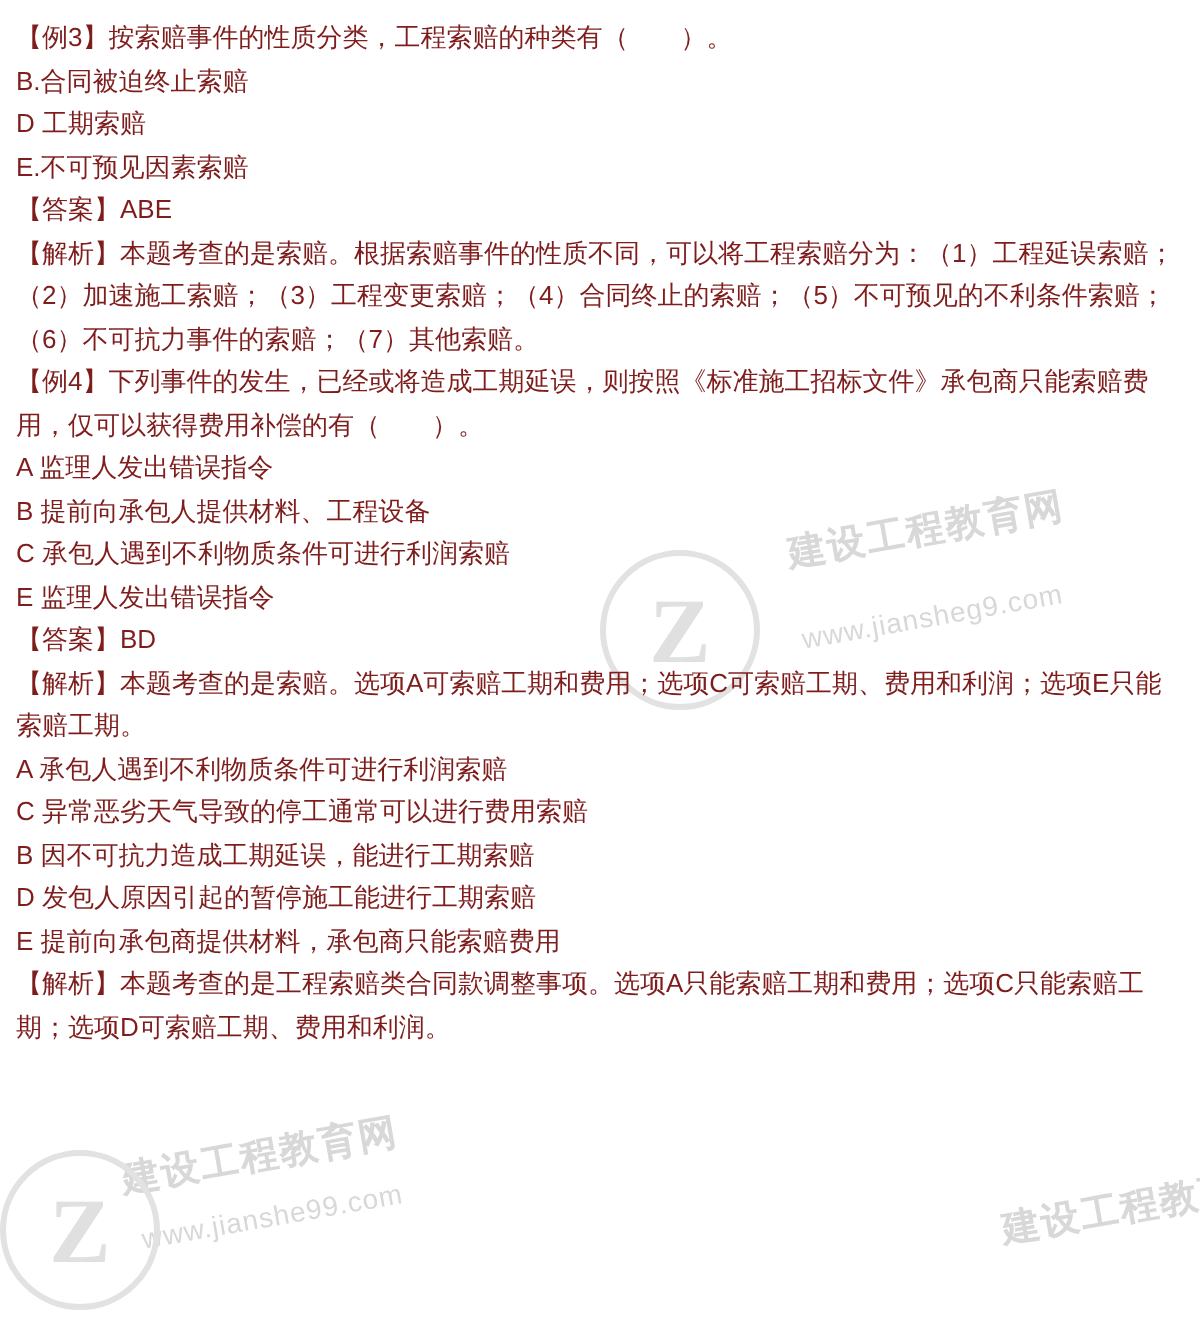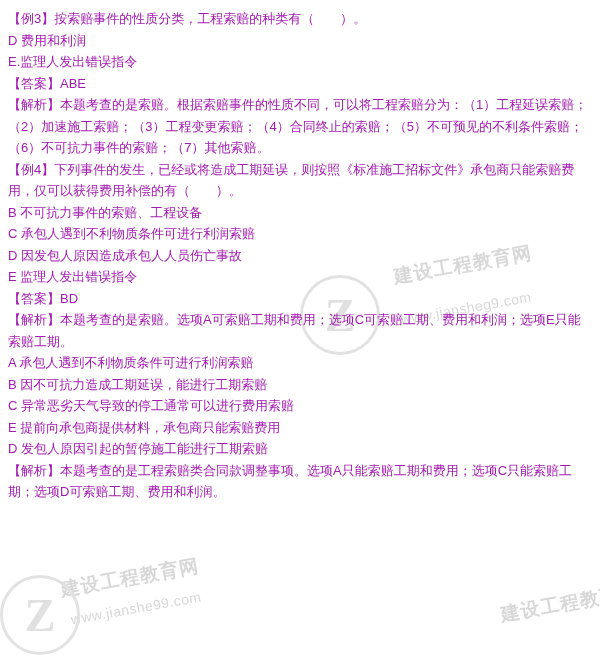--- a/index.html
+++ b/index.html
@@ -18,21 +18,21 @@
     position: relative;
     width: 600px;
     height: 663px;
     box-sizing: border-box;
     padding: 8px 10px 0 8px;
     overflow: hidden;
   }
   .line {
     font-size: 13px;
     line-height: 21.5px;
-    color: #a21caf;
+    color: #7f1d1d;
     white-space: pre-wrap;
     word-break: break-all;
     letter-spacing: 0px;
     position: relative;
     z-index: 3;
   }
   .block {
     position: relative;
     z-index: 3;
   }
@@ -114,38 +114,39 @@
   <div class="wm wm-b wm-url">www.jiansheg9.com</div>
   <div class="wm wm-c wm-logo">Z</div>
 
   <div class="wm wm-d wm-text-main">建设工程教育网</div>
   <div class="wm wm-e wm-url">www.jianshe99.com</div>
   <div class="wm wm-f wm-logo">Z</div>
   <div class="wm wm-g wm-text-main">建设工程教育网</div>
 
   <div class="block">
     <div class="line">【例3】按索赔事件的性质分类，工程索赔的种类有（　　）。</div>
-    <div class="line">D 费用和利润</div>
-    <div class="line">E.监理人发出错误指令</div>
+    <div class="line">B.合同被迫终止索赔</div>
+    <div class="line">D 工期索赔</div>
+    <div class="line">E.不可预见因素索赔</div>
     <div class="line">【答案】ABE</div>
     <div class="line">【解析】本题考查的是索赔。根据索赔事件的性质不同，可以将工程索赔分为：（1）工程延误索赔；（2）加速施工索赔；（3）工程变更索赔；（4）合同终止的索赔；（5）不可预见的不利条件索赔；（6）不可抗力事件的索赔；（7）其他索赔。</div>
   </div>
 
   <div class="block">
     <div class="line">【例4】下列事件的发生，已经或将造成工期延误，则按照《标准施工招标文件》承包商只能索赔费用，仅可以获得费用补偿的有（　　）。</div>
-    <div class="line">B 不可抗力事件的索赔、工程设备</div>
+    <div class="line">A 监理人发出错误指令</div>
+    <div class="line">B 提前向承包人提供材料、工程设备</div>
     <div class="line">C 承包人遇到不利物质条件可进行利润索赔</div>
-    <div class="line">D 因发包人原因造成承包人人员伤亡事故</div>
     <div class="line">E 监理人发出错误指令</div>
     <div class="line">【答案】BD</div>
     <div class="line">【解析】本题考查的是索赔。选项A可索赔工期和费用；选项C可索赔工期、费用和利润；选项E只能索赔工期。</div>
   </div>
 
   <div class="block">
     <div class="line">A 承包人遇到不利物质条件可进行利润索赔</div>
+    <div class="line">C 异常恶劣天气导致的停工通常可以进行费用索赔</div>
     <div class="line">B 因不可抗力造成工期延误，能进行工期索赔</div>
-    <div class="line">C 异常恶劣天气导致的停工通常可以进行费用索赔</div>
+    <div class="line">D 发包人原因引起的暂停施工能进行工期索赔</div>
     <div class="line">E 提前向承包商提供材料，承包商只能索赔费用</div>
-    <div class="line">D 发包人原因引起的暂停施工能进行工期索赔</div>
     <div class="line">【解析】本题考查的是工程索赔类合同款调整事项。选项A只能索赔工期和费用；选项C只能索赔工期；选项D可索赔工期、费用和利润。</div>
   </div>
 
 </div>
 
 </body></html>

